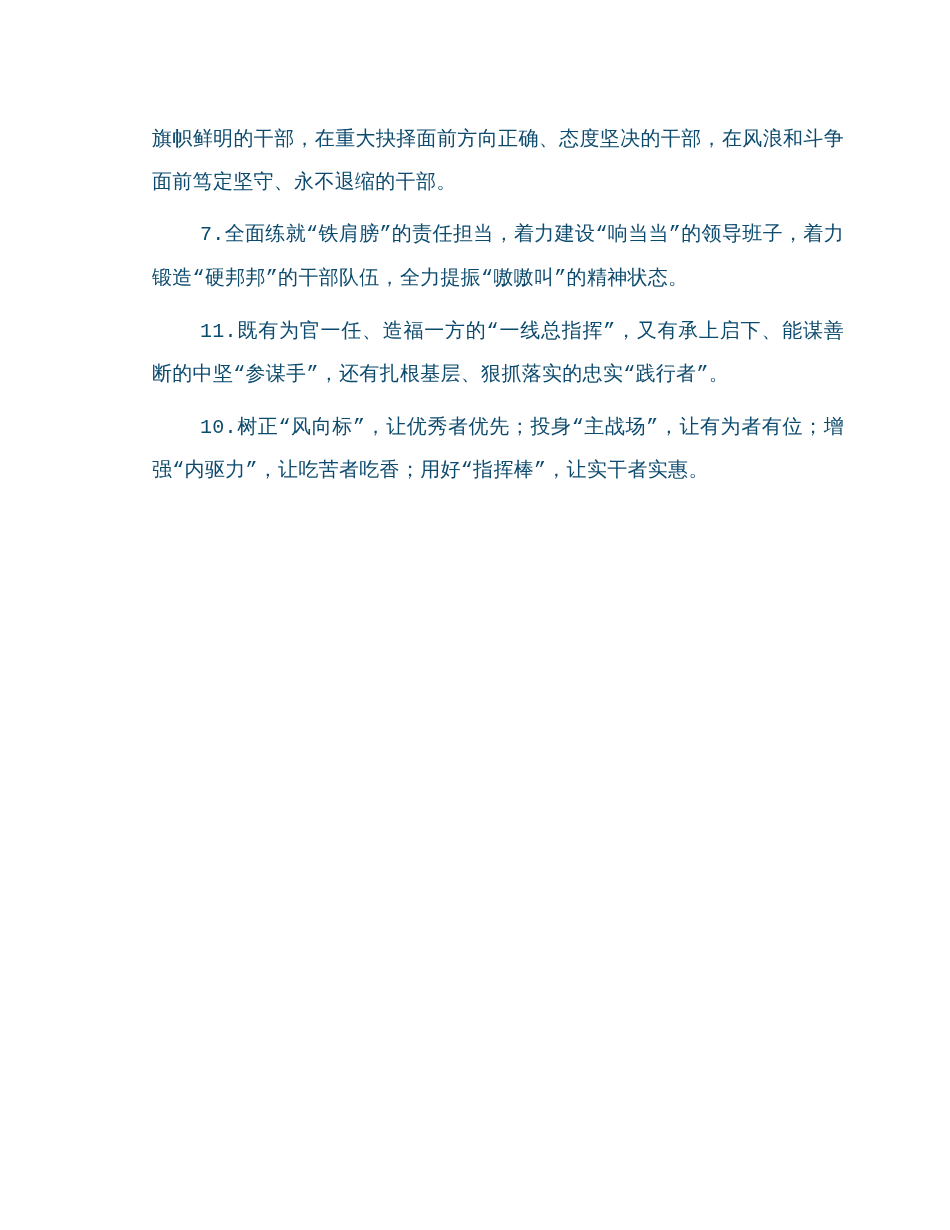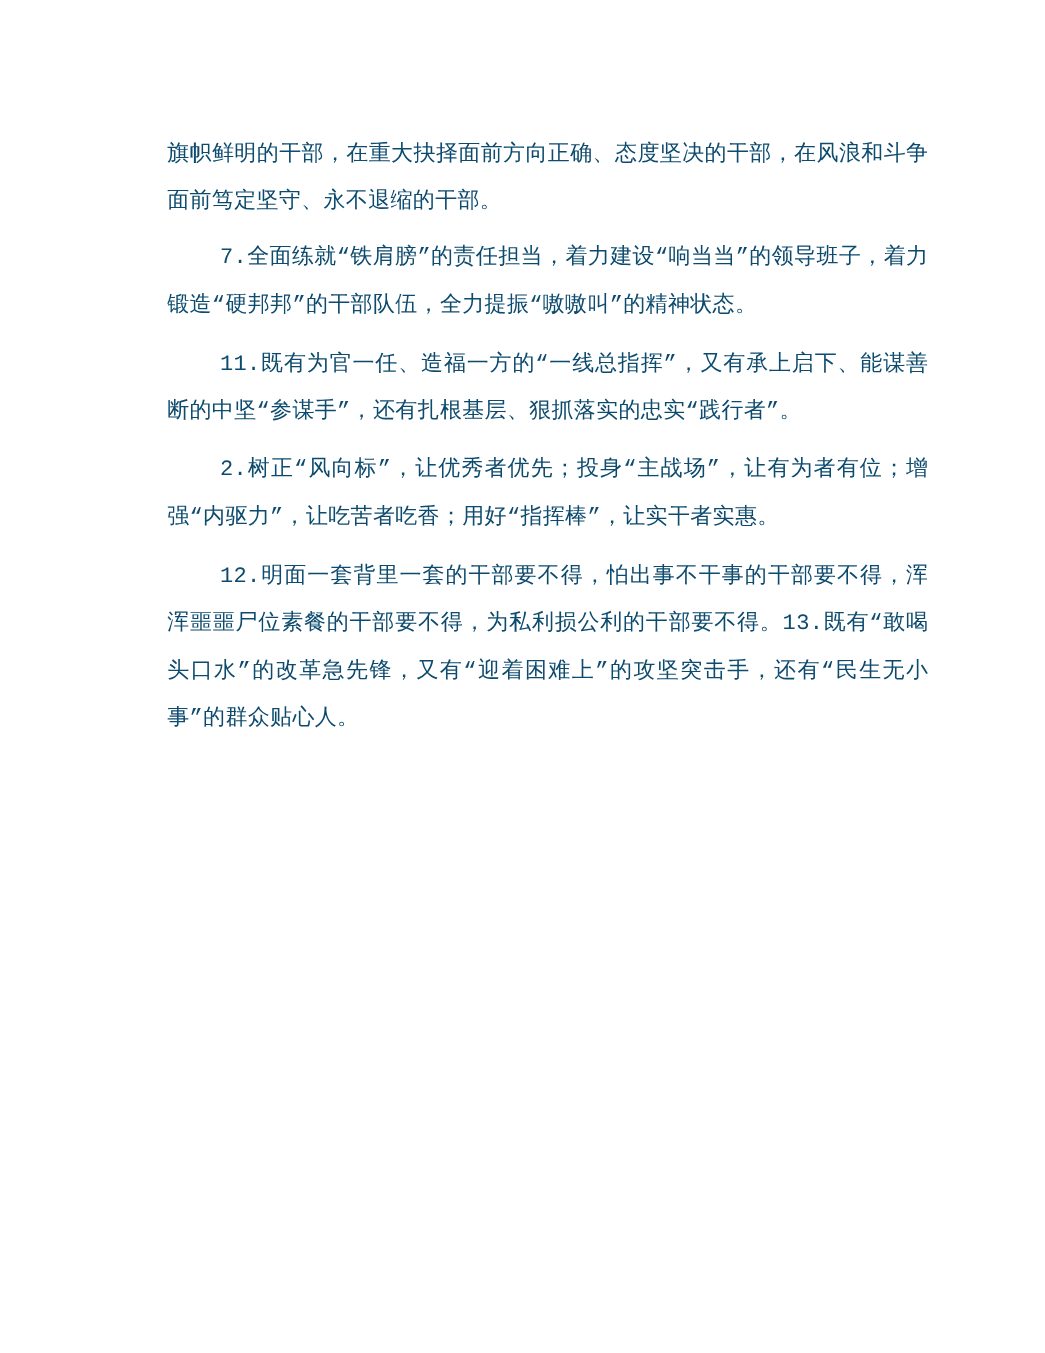--- a/index.html
+++ b/index.html
@@ -19,15 +19,14 @@
   .para { margin: 0 0 10px 0; text-align: justify; }
   .para.indent { text-indent: 48px; font-family: Liberation Mono, monospace; }
 </style>
 </head>
 <body>
 
 <div class="page">
   <p class="para">旗帜鲜明的干部，在重大抉择面前方向正确、态度坚决的干部，在风浪和斗争面前笃定坚守、永不退缩的干部。</p>
   <p class="para indent">7.全面练就“铁肩膀”的责任担当，着力建设“响当当”的领导班子，着力锻造“硬邦邦”的干部队伍，全力提振“嗷嗷叫”的精神状态。</p>
   <p class="para indent">11.既有为官一任、造福一方的“一线总指挥”，又有承上启下、能谋善断的中坚“参谋手”，还有扎根基层、狠抓落实的忠实“践行者”。</p>
-  <p class="para indent">2.树正“风向标”，让优秀者优先；投身“主战场”，让有为者有位；增强“内驱力”，让吃苦者吃香；用好“指挥棒”，让实干者实惠。</p>
-  <p class="para indent">12.明面一套背里一套的干部要不得，怕出事不干事的干部要不得，浑浑噩噩尸位素餐的干部要不得，为私利损公利的干部要不得。13.既有“敢喝头口水”的改革急先锋，又有“迎着困难上”的攻坚突击手，还有“民生无小事”的群众贴心人。</p>
+  <p class="para indent">10.树正“风向标”，让优秀者优先；投身“主战场”，让有为者有位；增强“内驱力”，让吃苦者吃香；用好“指挥棒”，让实干者实惠。</p>
 </div>
 
 </body></html>

